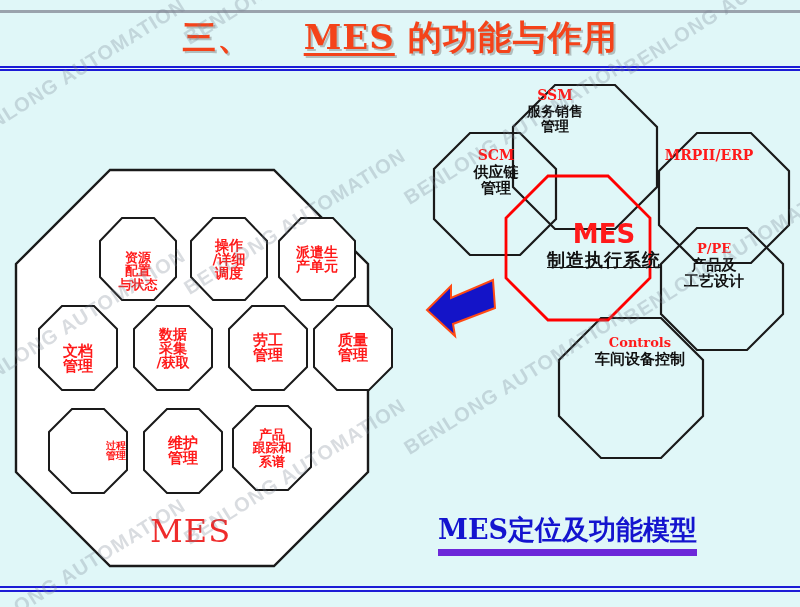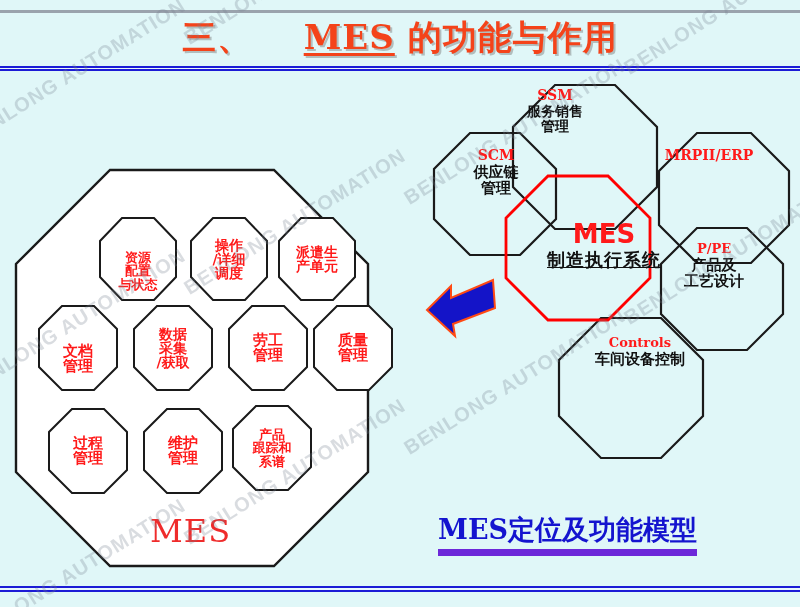--- a/index.html
+++ b/index.html
@@ -174,21 +174,21 @@
         <polygon points="24,1 56,1 79,24 79,62 56,85 24,85 1,62 1,24" fill="#ffffff" stroke="#1a1a1a" stroke-width="2"></polygon>
       </svg>
     <div class="lbl" style="font-size:15px;">质量
 管理</div>
   </div>
 
   <div class="cell" style="left:48px;top:408px;width:80px;height:86px;">
     <svg width="80" height="86" viewBox="0 0 80 86">
         <polygon points="24,1 56,1 79,24 79,62 56,85 24,85 1,62 1,24" fill="#ffffff" stroke="#1a1a1a" stroke-width="2"></polygon>
       </svg>
-    <div class="lbl" style="font-size:15px;">过程
+    <div class="lbl" style="font-size:10px;margin-left:28px;">过程
 管理</div>
   </div>
 
   <div class="cell" style="left:143px;top:408px;width:80px;height:86px;">
     <svg width="80" height="86" viewBox="0 0 80 86">
         <polygon points="24,1 56,1 79,24 79,62 56,85 24,85 1,62 1,24" fill="#ffffff" stroke="#1a1a1a" stroke-width="2"></polygon>
       </svg>
     <div class="lbl" style="font-size:15px;">维护
 管理</div>
   </div>

